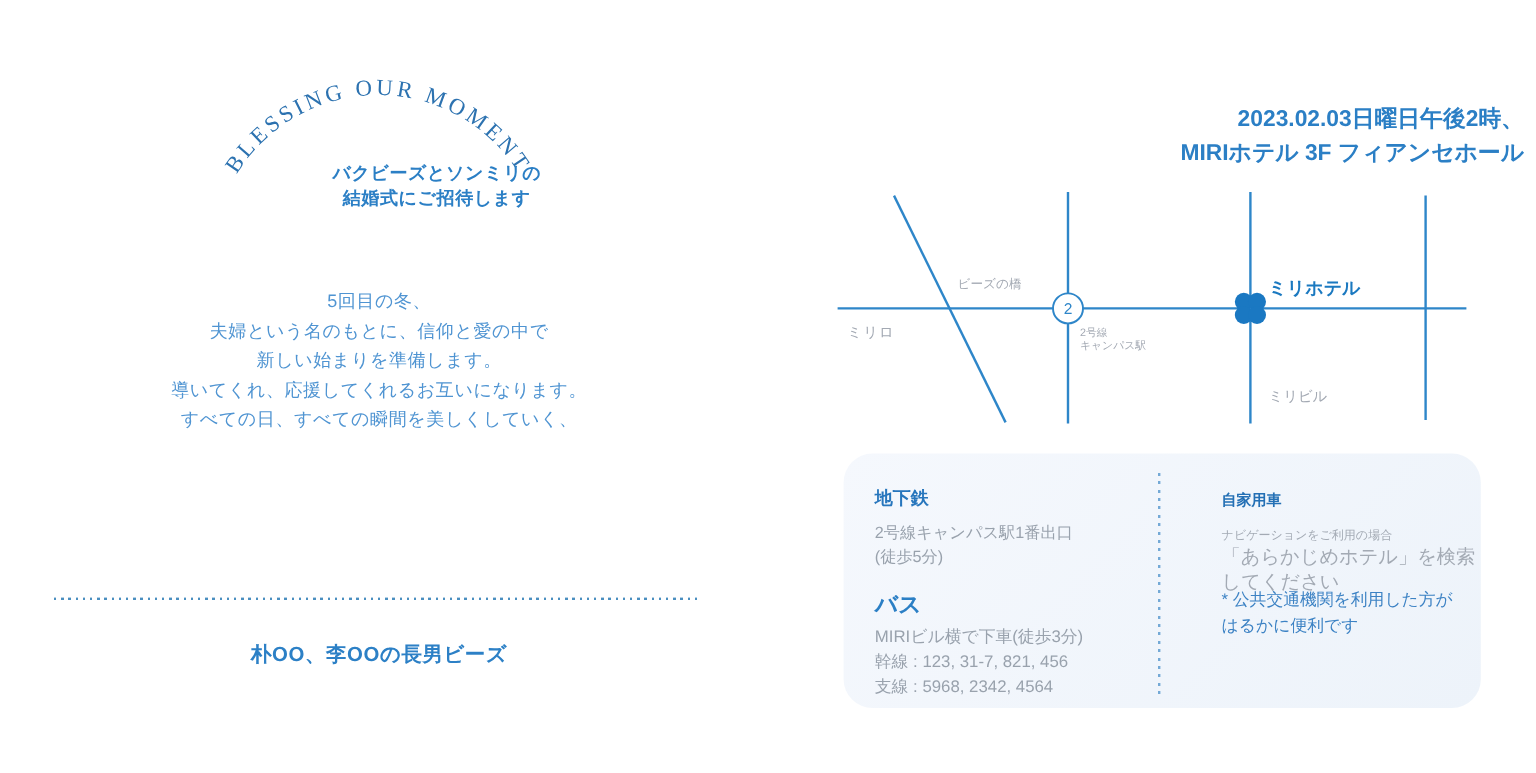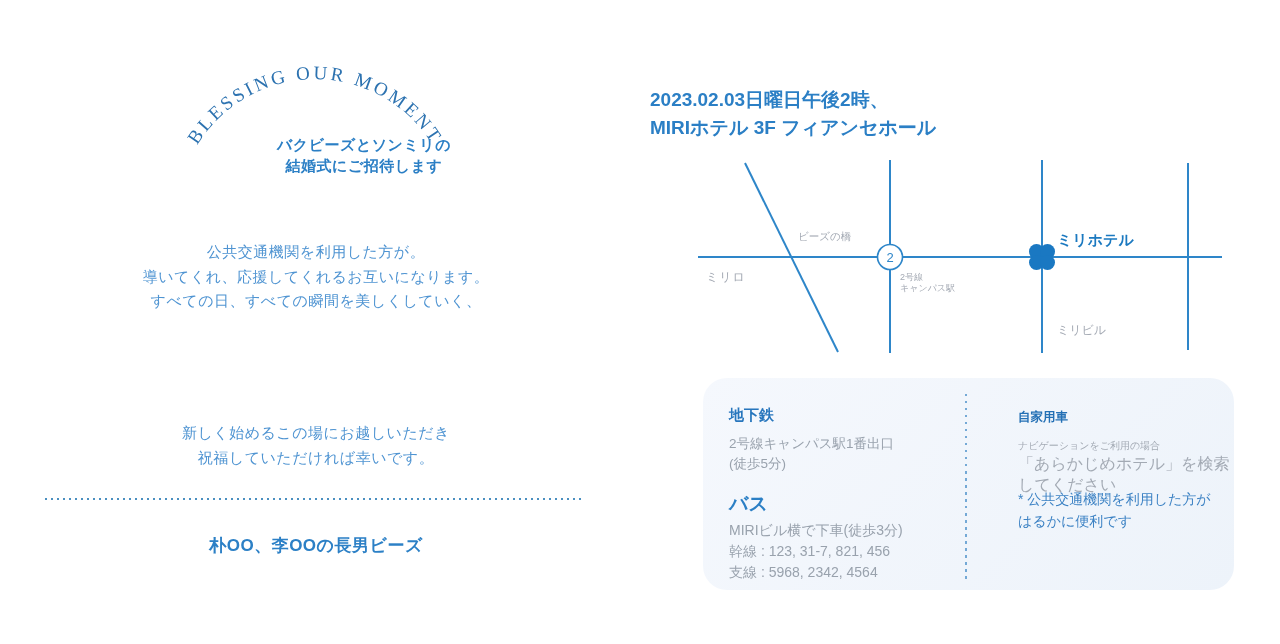--- a/index.html
+++ b/index.html
@@ -21,21 +21,21 @@
                 color:#4f94d2; letter-spacing:0.5px; }
   .closing-block { left:0; top:420px; width:632px; font-size:15px; line-height:25px;
                    color:#4f94d2; letter-spacing:0.5px; }
   .dot-divider { left:45px; top:498px; width:537px; height:2px;
     background:repeating-linear-gradient(90deg,#4a8fc0 0,#4a8fc0 2px,transparent 2px,transparent 6px); }
   .family-block { left:0; top:537px; width:632px; font-weight:bold; font-size:17px;
                   color:#2c80c6; letter-spacing:0.5px; }
   .family-block .fam-line { margin-bottom:12px; line-height:18px; }
 
   
-  .venue-heading { left:650px; top:86px; width:620px; text-align:left;
+  .venue-heading { left:650px; top:86px; width:620px; text-align:right;
                    font-weight:bold; font-size:19px; line-height:28px; color:#2b7fc5; }
   .map-svg { left:688px; top:148px; }
 
   .info-card { left:703px; top:378px; width:531px; height:212px; border-radius:24px;
                background:linear-gradient(135deg,#f5f8fd 0%,#edf3fa 100%); }
   .card-vdivider { left:262px; top:16px; width:2px; height:186px;
     background:repeating-linear-gradient(180deg,#74a9d6 0,#74a9d6 2.5px,transparent 2.5px,transparent 7px); }
 
   .subway-title { left:26px; top:28px; font-weight:bold; font-size:15px; color:#2776bd;font-family:Liberation Serif, serif; }
   .subway-line1 { left:26px; top:57px; font-size:13.5px; color:#99a2ad; }
@@ -63,29 +63,27 @@
       <textPath href="#arc-path" startOffset="50%">BLESSING OUR MOMENT</textPath>
     </text>
   </svg>
 
   <div class="abs intro-block">
     <div>バクビーズとソンミリの</div>
     <div>結婚式にご招待します</div>
   </div>
 
   <div class="abs poem-block">
-    <div>公共交通機関を利用した方が。</div>
+    <div>5回目の冬、</div>
+    <div>夫婦という名のもとに、信仰と愛の中で</div>
+    <div>新しい始まりを準備します。</div>
     <div>導いてくれ、応援してくれるお互いになります。</div>
     <div>すべての日、すべての瞬間を美しくしていく、</div>
   </div>
 
-  <div class="abs closing-block">
-    <div>新しく始めるこの場にお越しいただき</div>
-    <div>祝福していただければ幸いです。</div>
-  </div>
 
   <div class="abs dot-divider"></div>
 
   <div class="abs family-block">
     <div class="fam-line">朴OO、李OOの長男ビーズ</div>
   </div>
 
 </div>
 
 <div class="abs venue-heading">

